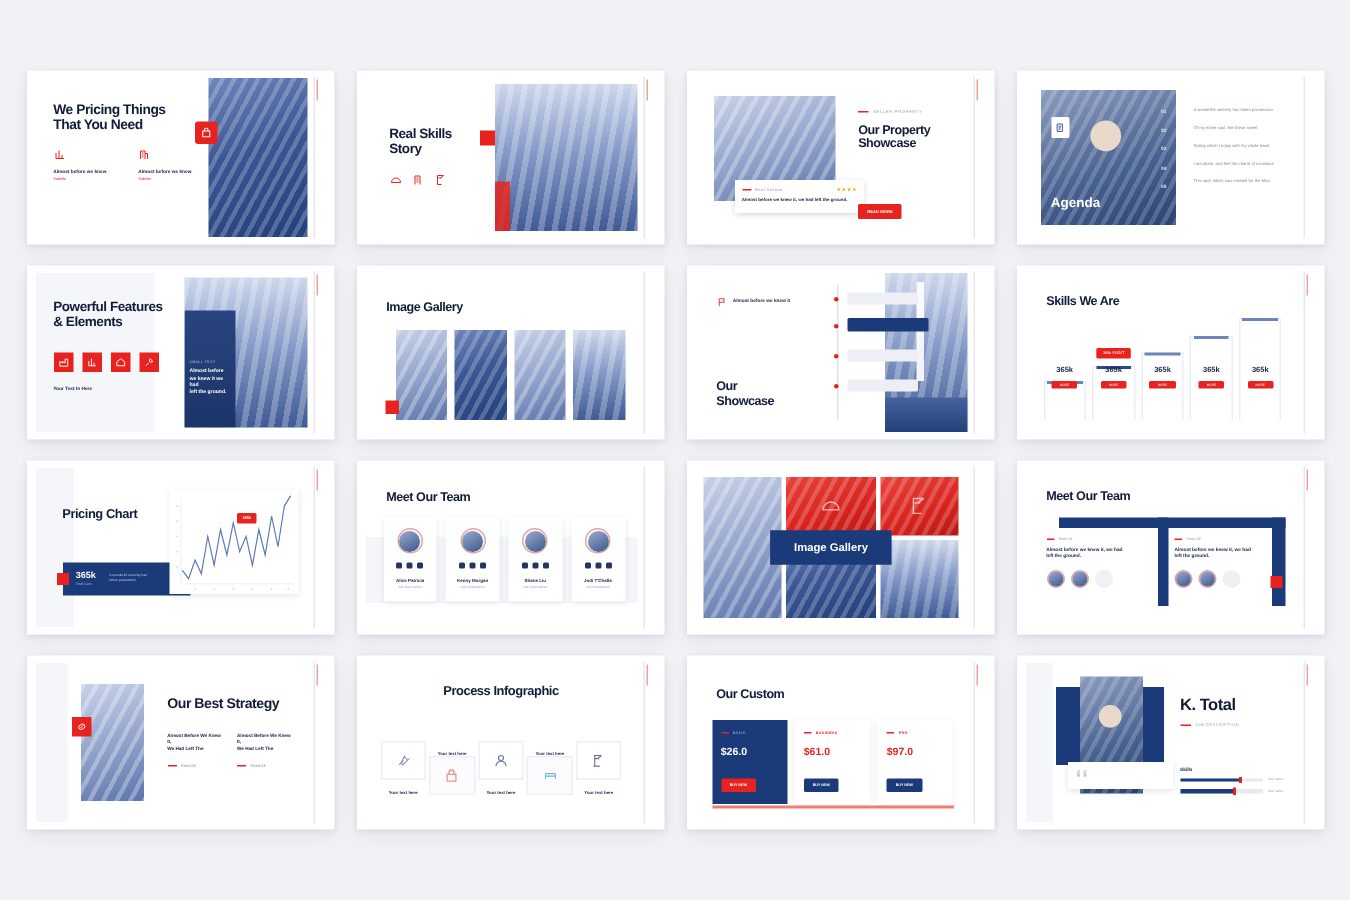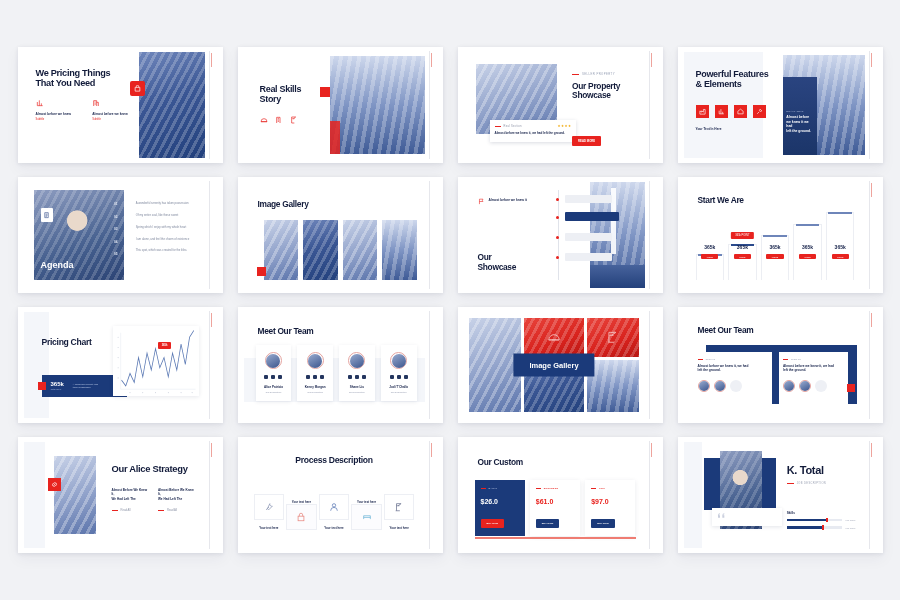--- a/index.html
+++ b/index.html
@@ -167,20 +167,48 @@
         <span class="tinyline m"></span><span class="tinyline m"></span><span class="tinyline m"></span><span class="tinyline s"></span>
       </div>
       <div style="position:absolute;left:60%;top:84px;padding:3px 6px;border-radius:1px;font-size:2.8px;color:#fff;font-weight:bold;" class="red">READ MORE</div>
     </div>
     <div class="guide g1"></div>
     <div class="tick"></div>
   </div>
 
   <div class="slide">
     <div class="inner">
+      <div style="position:absolute;left:10px;top:8px;width:50%;bottom:8px;" class="photo person"></div>
+      <div style="position:absolute;left:17px;top:26px;width:12px;height:14px;background:#fff;border-radius:1px;display:flex;align-items:center;justify-content:center;">
+        <svg class="ic" width="7" height="8" viewBox="0 0 24 24" fill="none" stroke="#2b4787" stroke-width="2">
+            <path d="M6 4h12v17H6z"></path>
+            <path d="M9 9h6M9 13h6M9 17h4"></path>
+          </svg>
+      </div>
+      <div style="position:absolute;left:17px;bottom:18px;color:#fff;font-weight:bold;font-size:9px;">Agenda</div>
+      <div style="position:absolute;left:50%;top:20px;display:flex;flex-direction:column;gap:8.5px;">
+        <span style="font-size:3.2px;color:#e3e8f3;font-weight:bold;">01</span>
+        <span style="font-size:3.2px;color:#e3e8f3;font-weight:bold;">02</span>
+        <span style="font-size:3.2px;color:#e3e8f3;font-weight:bold;">03</span>
+        <span style="font-size:3.2px;color:#e3e8f3;font-weight:bold;">04</span>
+        <span style="font-size:3.2px;color:#e3e8f3;font-weight:bold;">05</span>
+      </div>
+      <div style="position:absolute;left:62%;top:20px;display:flex;flex-direction:column;gap:8.5px;width:36%;">
+        <span style="font-size:2.8px;color:#7e879d;line-height:1.2;">A wonderful serenity has taken possession</span>
+        <span style="font-size:2.8px;color:#7e879d;line-height:1.2;">Of my entire soul, like these sweet</span>
+        <span style="font-size:2.8px;color:#7e879d;line-height:1.2;">Spring which I enjoy with my whole heart</span>
+        <span style="font-size:2.8px;color:#7e879d;line-height:1.2;">I am alone, and feel the charm of existence</span>
+        <span style="font-size:2.8px;color:#7e879d;line-height:1.2;">This spot, which was created for the bliss</span>
+      </div>
+    </div>
+    <div class="guide g1"></div>
+  </div>
+
+  <div class="slide">
+    <div class="inner">
       <div style="position:absolute;left:0;top:0;width:44%;height:100%;background:#f4f6fa;"></div>
       <div style="position:absolute;right:0;top:3px;bottom:3px;width:45%;" class="photo sky">
         <div style="position:absolute;left:0;top:22%;width:42%;height:78%;background:linear-gradient(180deg,#2a4480,#1b3569);"></div>
         <div style="position:absolute;left:4%;bottom:22%;width:34%;">
           <div style="font-size:2.4px;color:#b9c6e4;letter-spacing:.3px;">SMALL TEXT</div>
           <div style="font-size:3.4px;color:#fff;font-weight:bold;line-height:1.3;white-space:pre-line;margin-top:2px;">Almost before
 we knew it we had
 left the ground.</div>
         </div>
       </div>
@@ -212,48 +240,20 @@
       <div style="position:absolute;left:12px;top:82px;width:40%;">
         <span class="tinyline m"></span><span class="tinyline m"></span><span class="tinyline s"></span>
       </div>
     </div>
     <div class="guide g1"></div>
     <div class="tick"></div>
   </div>
 
   <div class="slide">
     <div class="inner">
-      <div style="position:absolute;left:10px;top:8px;width:50%;bottom:8px;" class="photo person"></div>
-      <div style="position:absolute;left:17px;top:26px;width:12px;height:14px;background:#fff;border-radius:1px;display:flex;align-items:center;justify-content:center;">
-        <svg class="ic" width="7" height="8" viewBox="0 0 24 24" fill="none" stroke="#2b4787" stroke-width="2">
-            <path d="M6 4h12v17H6z"></path>
-            <path d="M9 9h6M9 13h6M9 17h4"></path>
-          </svg>
-      </div>
-      <div style="position:absolute;left:17px;bottom:18px;color:#fff;font-weight:bold;font-size:9px;">Agenda</div>
-      <div style="position:absolute;left:50%;top:20px;display:flex;flex-direction:column;gap:8.5px;">
-        <span style="font-size:3.2px;color:#e3e8f3;font-weight:bold;">01</span>
-        <span style="font-size:3.2px;color:#e3e8f3;font-weight:bold;">02</span>
-        <span style="font-size:3.2px;color:#e3e8f3;font-weight:bold;">03</span>
-        <span style="font-size:3.2px;color:#e3e8f3;font-weight:bold;">04</span>
-        <span style="font-size:3.2px;color:#e3e8f3;font-weight:bold;">05</span>
-      </div>
-      <div style="position:absolute;left:62%;top:20px;display:flex;flex-direction:column;gap:8.5px;width:36%;">
-        <span style="font-size:2.8px;color:#7e879d;line-height:1.2;">A wonderful serenity has taken possession</span>
-        <span style="font-size:2.8px;color:#7e879d;line-height:1.2;">Of my entire soul, like these sweet</span>
-        <span style="font-size:2.8px;color:#7e879d;line-height:1.2;">Spring which I enjoy with my whole heart</span>
-        <span style="font-size:2.8px;color:#7e879d;line-height:1.2;">I am alone, and feel the charm of existence</span>
-        <span style="font-size:2.8px;color:#7e879d;line-height:1.2;">This spot, which was created for the bliss</span>
-      </div>
-    </div>
-    <div class="guide g1"></div>
-  </div>
-
-  <div class="slide">
-    <div class="inner">
       <div class="h-title" style="position:absolute;left:14px;top:18px;font-size:8.4px;">Image Gallery</div>
       <div style="position:absolute;left:20px;right:8px;top:38px;bottom:8px;display:flex;gap:5px;">
         <div class="photo lite" style="flex:1"></div>
         <div class="photo" style="flex:1"></div>
         <div class="photo lite" style="flex:1"></div>
         <div class="photo sky" style="flex:1"></div>
       </div>
       <div style="position:absolute;left:13px;bottom:12px;width:9px;height:9px;" class="redsq"></div>
     </div>
     <div class="guide g1"></div>
@@ -285,21 +285,21 @@
       <div style="position:absolute;left:51.2%;top:54px;width:3px;height:3px;border-radius:50%;background:#e8231f;"></div>
       <div style="position:absolute;left:56%;top:51px;width:26%;height:8px;background:#edeff4;border-radius:1px;"></div>
       <div style="position:absolute;left:51.2%;top:74px;width:3px;height:3px;border-radius:50%;background:#e8231f;"></div>
       <div style="position:absolute;left:56%;top:71px;width:26%;height:8px;background:#edeff4;border-radius:1px;"></div>
     </div>
     <div class="guide g1"></div>
   </div>
 
   <div class="slide">
     <div class="inner">
-      <div class="h-title" style="position:absolute;left:14px;top:14px;font-size:8.4px;">Start We Are</div>
+      <div class="h-title" style="position:absolute;left:14px;top:14px;font-size:8.4px;">Skills We Are</div>
       <div style="position:absolute;left:12px;right:10px;bottom:8px;top:34px;display:flex;align-items:flex-end;gap:4px;">
 
         <div style="flex:1;position:relative;height:26px;border:1px solid #eceef3;border-bottom:none;">
           <div style="position:absolute;left:6%;right:6%;top:-1px;height:1.6px;background:#6e85b9;"></div>
         </div>
         <div style="flex:1;position:relative;height:36px;border:1px solid #eceef3;border-bottom:none;">
           <div style="position:absolute;left:6%;right:6%;top:-1px;height:1.6px;background:#2a4a8c;"></div>
           <div style="position:absolute;left:50%;transform:translateX(-50%);top:-13px;padding:2px 4px;border-radius:1px;font-size:2.6px;color:#fff;white-space:nowrap;" class="red">365k POINT</div>
         </div>
         <div style="flex:1;position:relative;height:45px;border:1px solid #eceef3;border-bottom:none;">
@@ -525,21 +525,21 @@
 
   <div class="slide">
     <div class="inner">
       <div style="position:absolute;left:0;top:0;width:12%;height:100%;background:#f4f6fa;"></div>
       <div style="position:absolute;left:30px;top:14px;width:42px;bottom:14px;" class="photo lite"></div>
       <div style="position:absolute;left:24px;top:36px;width:13px;height:13px;" class="redsq">
         <svg class="ic" width="7" height="7" viewBox="0 0 24 24" fill="none" stroke="#fff" stroke-width="2.2">
             <path d="M9 15l6-6M10 6h4a5 5 0 0 1 0 10M14 18h-4A5 5 0 0 1 10 8"></path>
           </svg>
       </div>
-      <div class="h-title" style="position:absolute;left:88px;top:22px;font-size:9.4px;">Our Alice Strategy</div>
+      <div class="h-title" style="position:absolute;left:88px;top:22px;font-size:9.4px;">Our Best Strategy</div>
       <div style="position:absolute;left:88px;top:46px;right:10px;display:flex;gap:10px;">
         <div style="flex:1">
           <div style="font-size:3.1px;line-height:1.4;white-space:pre-line;" class="sub-strong">Almost Before We Knew It,
 We Had Left The</div>
           <div style="margin-top:6px;"><span class="tinyline m"></span><span class="tinyline m"></span><span class="tinyline m"></span><span class="tinyline s"></span></div>
           <div style="display:flex;align-items:center;gap:3px;margin-top:8px;">
             <span style="display:block;width:6px;height:1px;background:#e8231f;"></span>
             <span style="font-size:2.7px;color:#8c93a6;">Read All</span>
           </div>
         </div>
@@ -553,21 +553,21 @@
           </div>
         </div>
       </div>
     </div>
     <div class="guide g1"></div>
     <div class="tick"></div>
   </div>
 
   <div class="slide">
     <div class="inner">
-      <div class="h-title" style="position:absolute;left:0;right:0;top:14px;text-align:center;font-size:8.6px;">Process Description</div>
+      <div class="h-title" style="position:absolute;left:0;right:0;top:14px;text-align:center;font-size:8.6px;">Process Infographic</div>
       <div style="position:absolute;left:10px;right:10px;top:34px;display:flex;gap:2px;align-items:flex-end;">
         <div style="flex:1;text-align:center;">
           <div style="height:18px"></div>
           <div style="border:1px solid #edeff4;height:26px;display:flex;align-items:center;justify-content:center;">
             <svg class="ic" width="10" height="10" viewBox="0 0 24 24" fill="none" stroke="#8b96b4" stroke-width="1.8">
                 <path d="M5 19l7-7M14 4a5 5 0 0 0 6 6l-9 9-3-3z"></path>
               </svg>
           </div>
           <div style="font-size:2.9px;margin-top:6px;" class="sub-strong">Your text here</div>
           <span class="tinyline" style="width:70%;margin:3px auto 0;"></span><span class="tinyline" style="width:58%;margin:0 auto;"></span>

